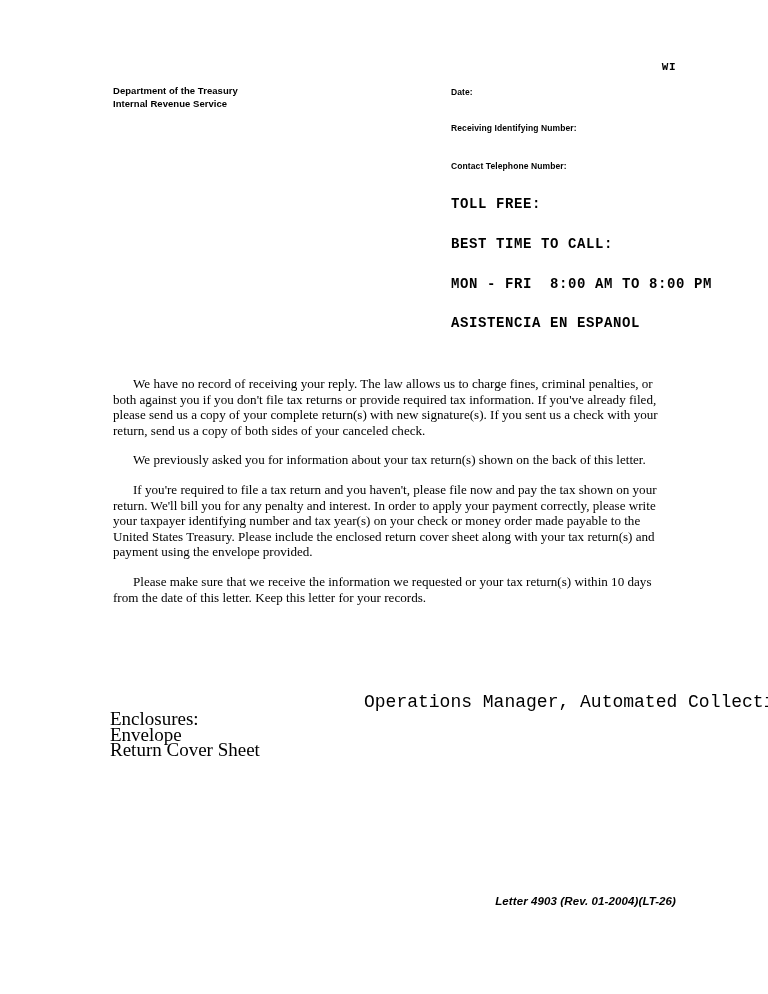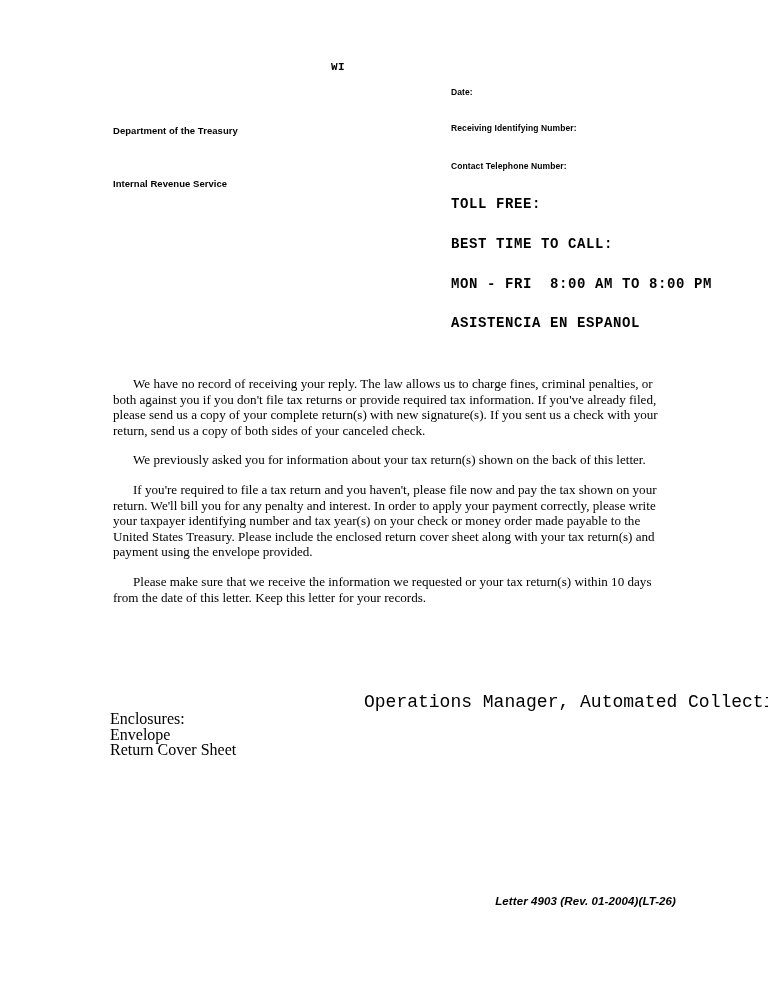--- a/index.html
+++ b/index.html
@@ -21,39 +21,39 @@
     inset: 0;
     background: #ffffff;
   }
 
   
   .office-code {
     position: absolute;
     left: 0;
     top: 61px;
     width: 676px;
-    text-align: center;
+    text-align: right;
     font-family: "Liberation Mono", "DejaVu Sans Mono", monospace;
     font-size: 11px;
     font-weight: bold;
     letter-spacing: 0.5px;
   }
 
   
   .agency {
     position: absolute;
     left: 113px;
     top: 85px;
     font-family: "Liberation Sans", sans-serif;
     font-size: 9.5px;
     font-weight: bold;
     line-height: 12.5px;
     letter-spacing: 0.05px;
   }
-  .agency div { white-space: nowrap; margin-top: 40px; }
+  .agency div { white-space: nowrap; }
 
   
   .labels {
     position: absolute;
     left: 451px;
     top: 87px;
     font-family: "Liberation Sans", sans-serif;
     font-size: 8.5px;
     font-weight: bold;
     letter-spacing: 0.1px;
@@ -113,21 +113,21 @@
     font-size: 18px;
     white-space: nowrap;
   }
 
   
   .enclosures {
     position: absolute;
     left: 110px;
     top: 711px;
     font-family: "Liberation Serif", serif;
-    font-size: 16px;
+    font-size: 19px;
     line-height: 15.6px;
   }
   .enclosures div { white-space: nowrap; }
 
   
   .footer-code {
     position: absolute;
     left: 0;
     top: 895px;
     width: 676px;

